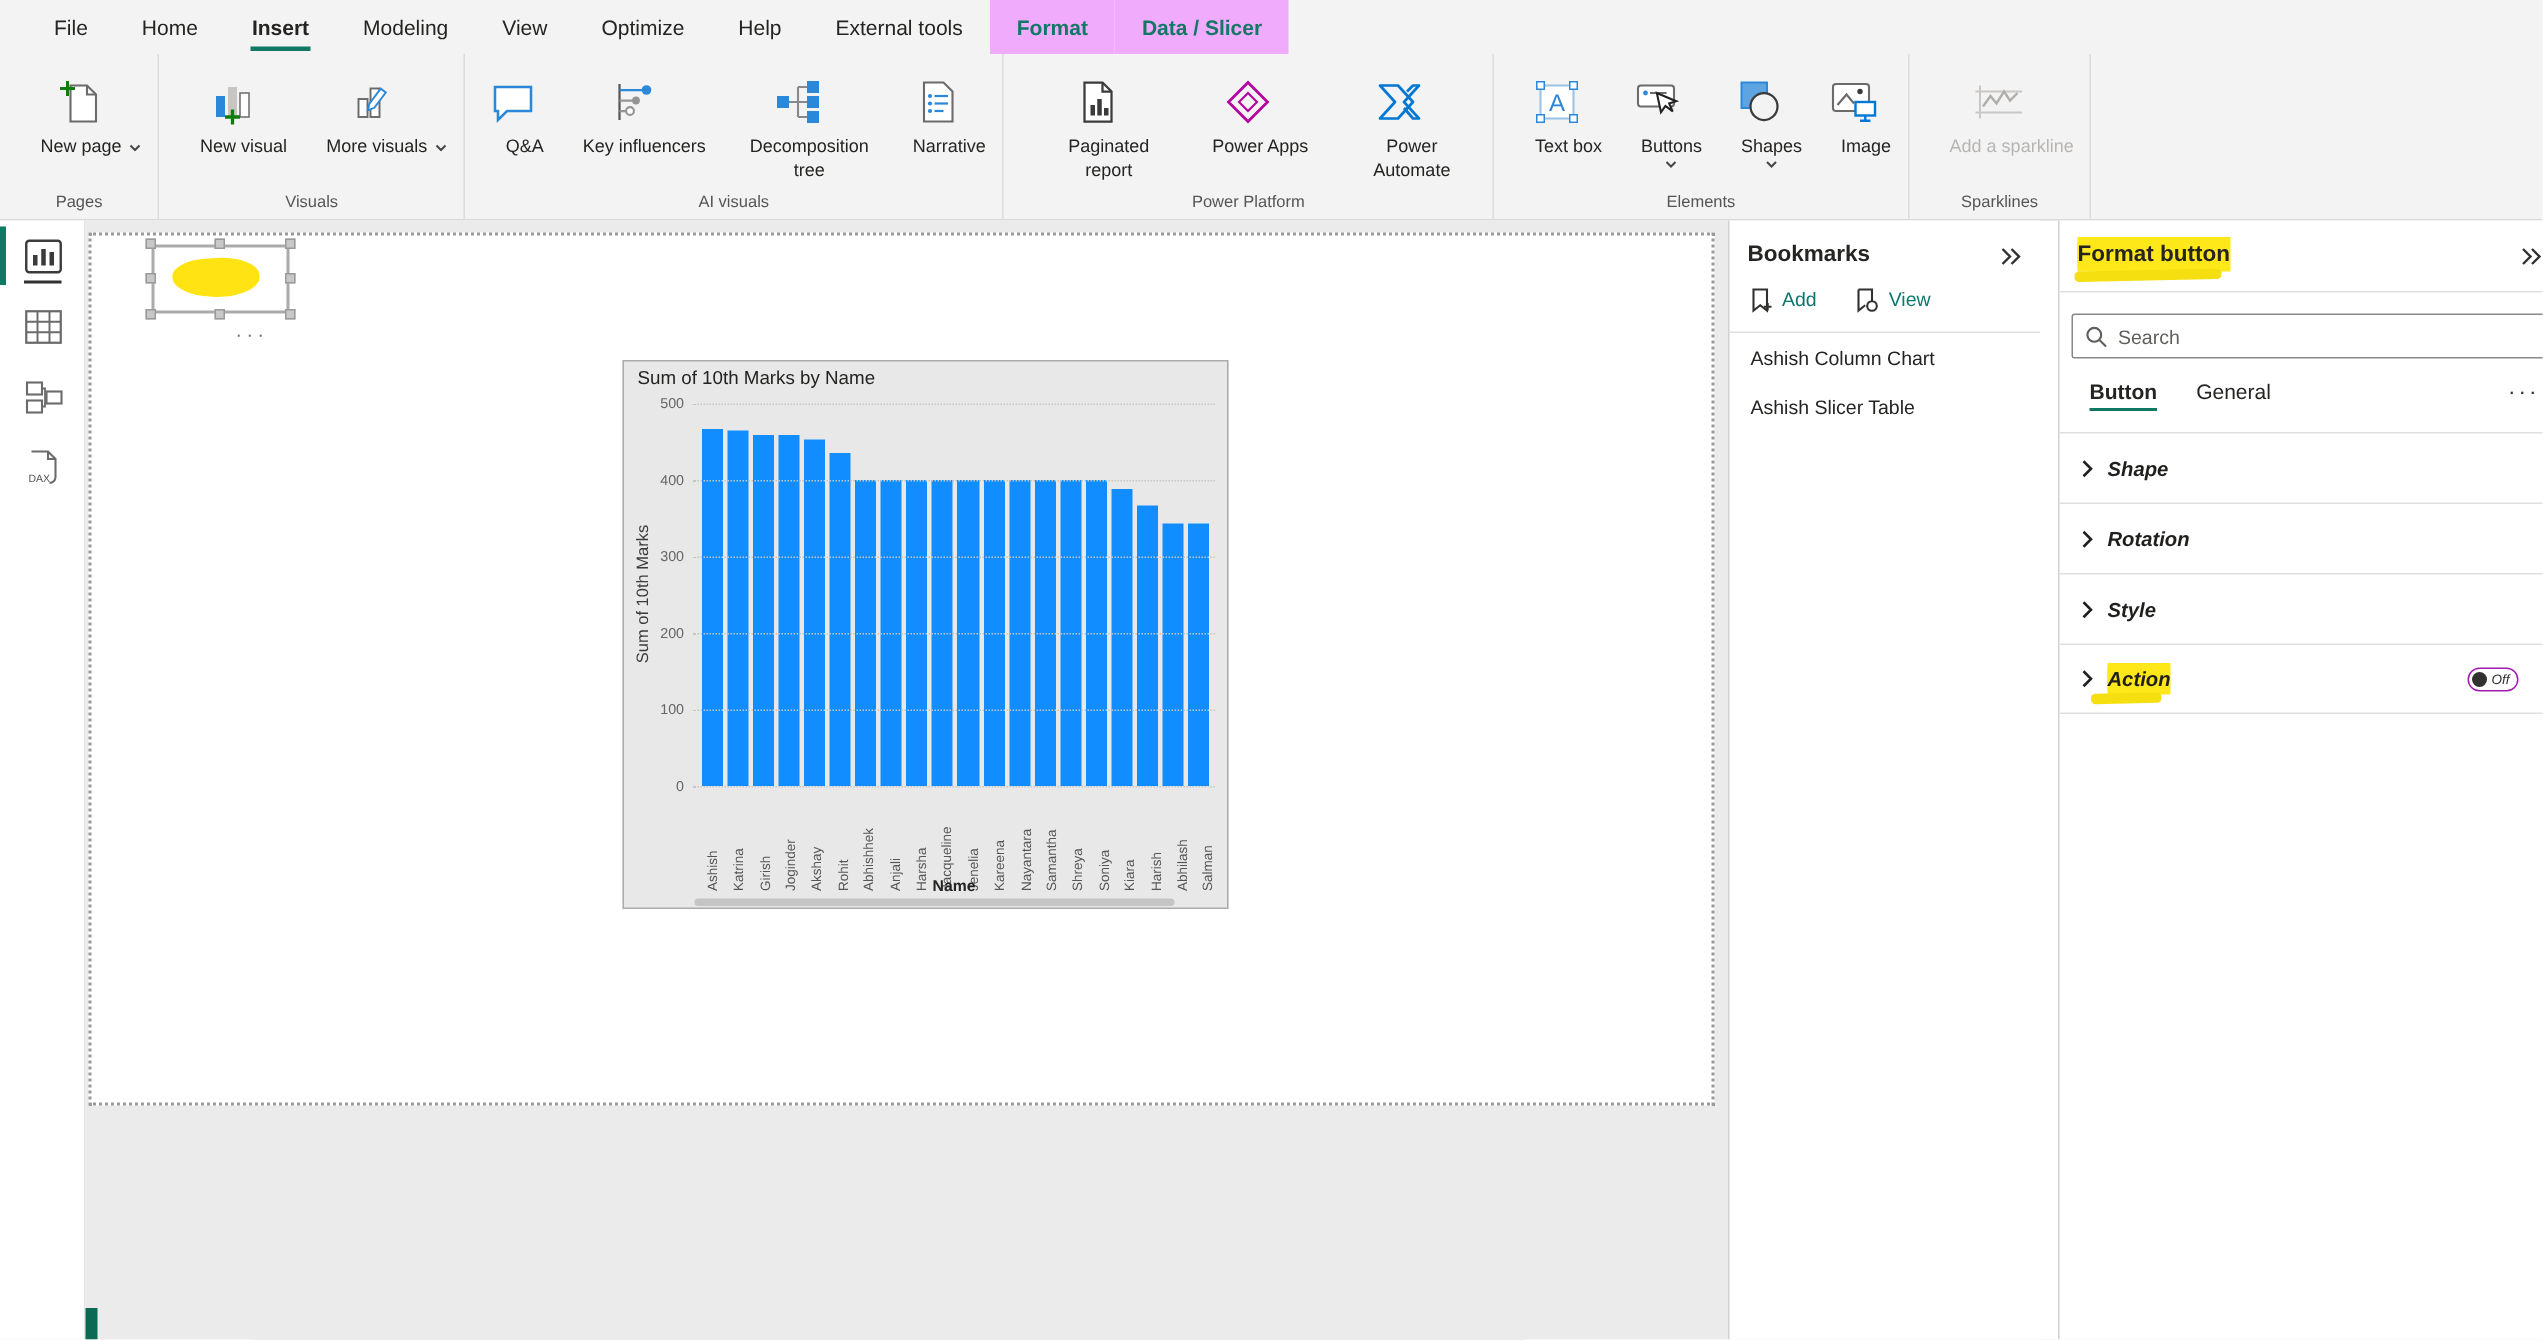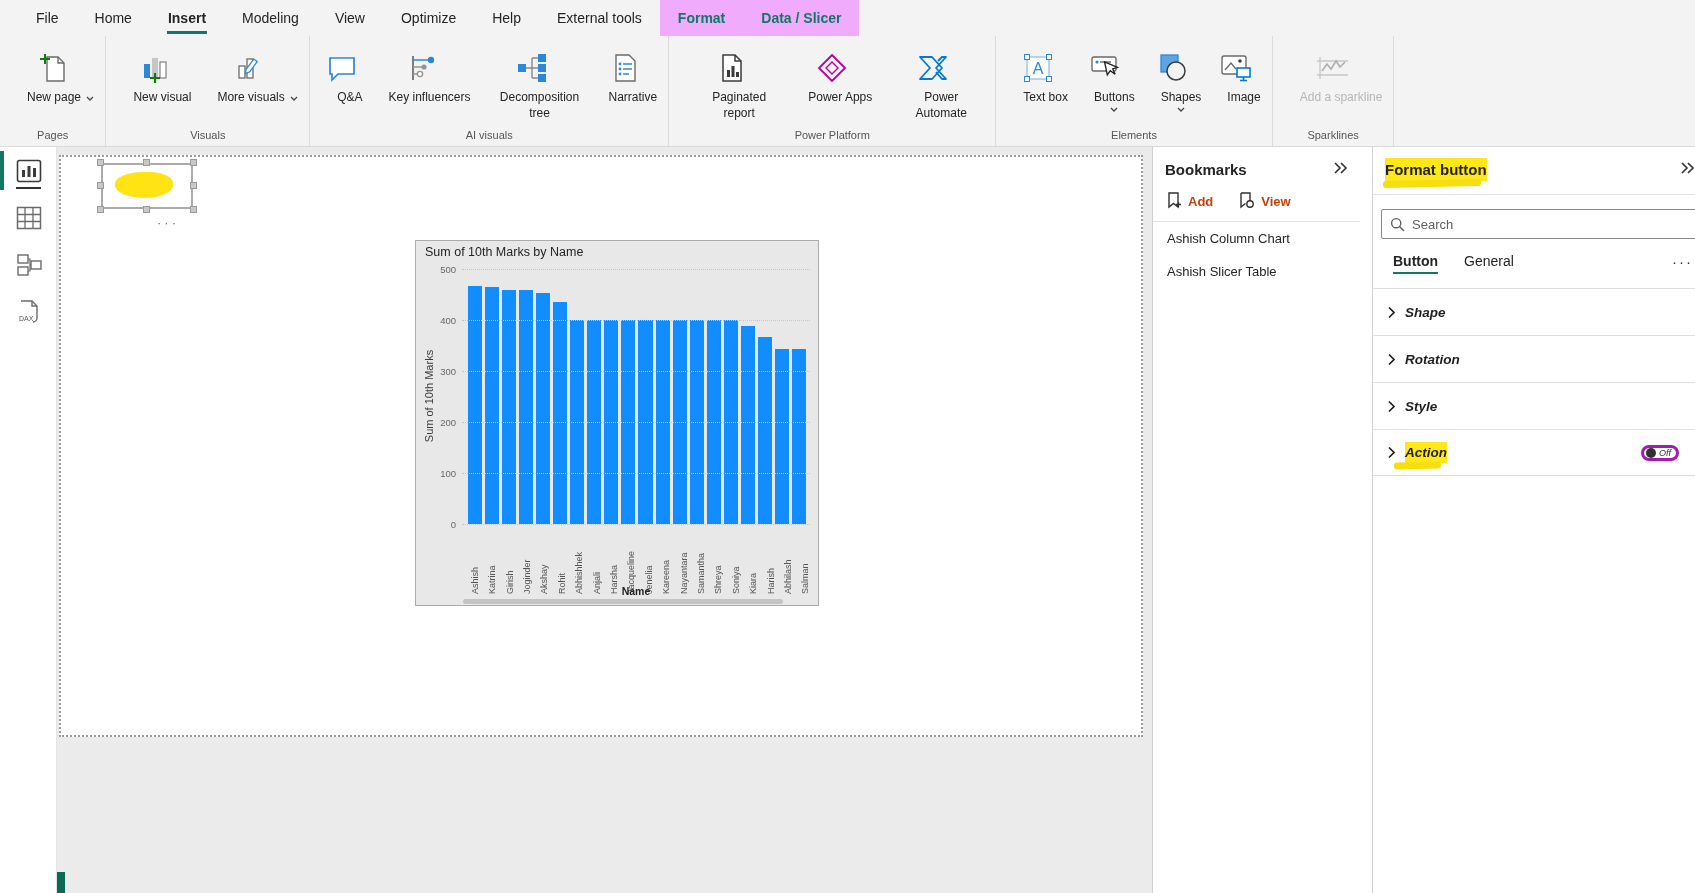--- a/index.html
+++ b/index.html
@@ -60,26 +60,26 @@
   #x-axis-title { position:absolute; left:46px; width:348px; top:344px; text-align:center; font-size:10.5px; font-weight:700; color:#252423; }
   #chart-scrollbar { position:absolute; left:47px; top:358px; width:320px; height:5px; background:#c4c4c4; border-radius:3px; cursor:pointer; }
 
   
   #scroll-accent { position:absolute; left:0; bottom:0; width:8px; height:21px; background:#0b6a53; }
 
   
   .pane { position:absolute; top:147px; bottom:0; background:#fff; border-left:1px solid #d1d1d1; }
   #bookmarks-pane { left:1152px; width:208px; }
   #format-pane { left:1360px; width:335px;margin-left:12px; }
-  .pane-header { display:flex; align-items:flex-start; justify-content:space-between; padding:14px 12px 10px 12px; }
+  .pane-header { display:flex; align-items:flex-end; justify-content:space-between; padding:14px 12px 10px 12px; }
   .pane-title { font-size:15px; font-weight:700; color:#252423; }
   .collapse-btn { cursor:pointer; display:flex; align-items:center; }
 
   .bm-actions { display:flex; gap:26px; padding:4px 12px 12px 14px; border-bottom:1px solid #e1dfdd; }
-  .bm-action { display:flex; align-items:flex-end; gap:6px; font-size:13px; cursor:pointer; color:#c2410c;font-weight:bold; }
+  .bm-action { display:flex; align-items:flex-start; gap:6px; font-size:13px; cursor:pointer; color:#0f766e; }
   .bm-item { padding:9px 14px; font-size:13px; cursor:pointer; }
 
   .hl-wrap { position:relative; display:inline-block; }
   .hl-yellow { background:#ffe81a; box-shadow:0 -3px 0 #ffe81a, 0 3px 0 #ffe81a; }
   .scribble { position:absolute; left:-2px; right:6px; bottom:-9px; height:7px; background:#f6df10; transform:rotate(-1.2deg); border-radius:3px; }
 
   #format-pane .pane-header { border-bottom:1px solid #e1dfdd; padding-bottom:16px; }
   .search-box { margin:14px 8px 0 8px; height:30px; border:1px solid #8a8886; border-radius:2px; display:flex; align-items:center; padding:0 8px; gap:7px; background:#fff; }
   .search-box input { border:none; outline:none; flex:1; font-size:13px; font-family:"Liberation Sans",sans-serif; color:#252423; background:transparent; }
   .search-box input::placeholder { color:#605e5c; }
@@ -87,21 +87,21 @@
   .fmt-tabs { display:flex; align-items:center; padding:14px 14px 0 20px; gap:26px; }
   .fmt-tab { position:relative; font-size:14px; padding-bottom:9px; cursor:pointer; color:#252423; }
   .fmt-tab.active { font-weight:700; }
   .fmt-tab.active::after { content:""; position:absolute; left:0; right:0; bottom:4px; height:2.5px; background:#117865; }
   .fmt-overflow { margin-left:auto; font-size:15px; letter-spacing:2px; color:#323130; cursor:pointer; padding-bottom:8px; }
 
   .fmt-sections { margin-top:10px; }
   .fmt-row { display:flex; align-items:center; height:47px; padding:0 28px 0 14px; border-top:1px solid #e1dfdd; cursor:pointer;font-style:italic; }
   .fmt-row:last-child { border-bottom:1px solid #e1dfdd; }
   .fmt-row .sec-label { font-size:13.5px; font-weight:700; color:#201f1e; margin-left:9px; }
-  .toggle { margin-left:auto; display:flex; align-items:flex-start; gap:3px; border:3px solid #a21caf; border-radius:9px; height:16px; padding:0 5px 0 2px; cursor:pointer; }
+  .toggle { margin-left:auto; display:flex; align-items:center; gap:3px; border:1px solid #a21caf; border-radius:9px; height:16px; padding:0 5px 0 2px; cursor:pointer; }
   .toggle .knob { width:10px; height:10px; border-radius:50%; background:#323130; }
   .toggle .tlabel { font-size:9px; color:#323130; }
 </style>
 </head>
 <body>
 
 <nav id="menubar">
   <div class="menu-item">
       <span>File</span>
     </div>

